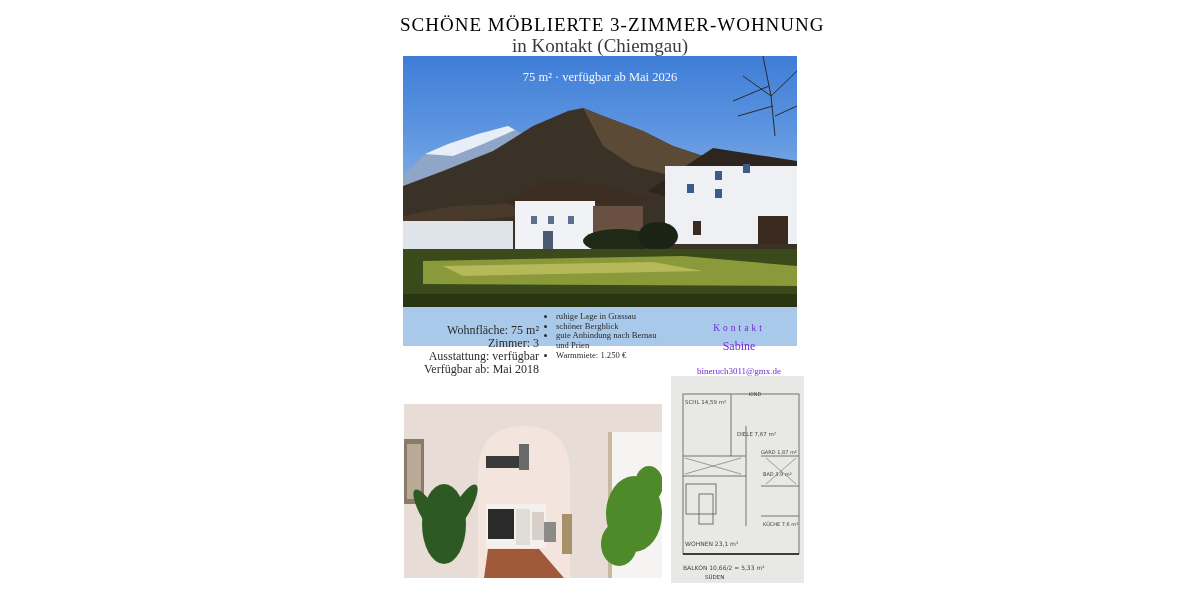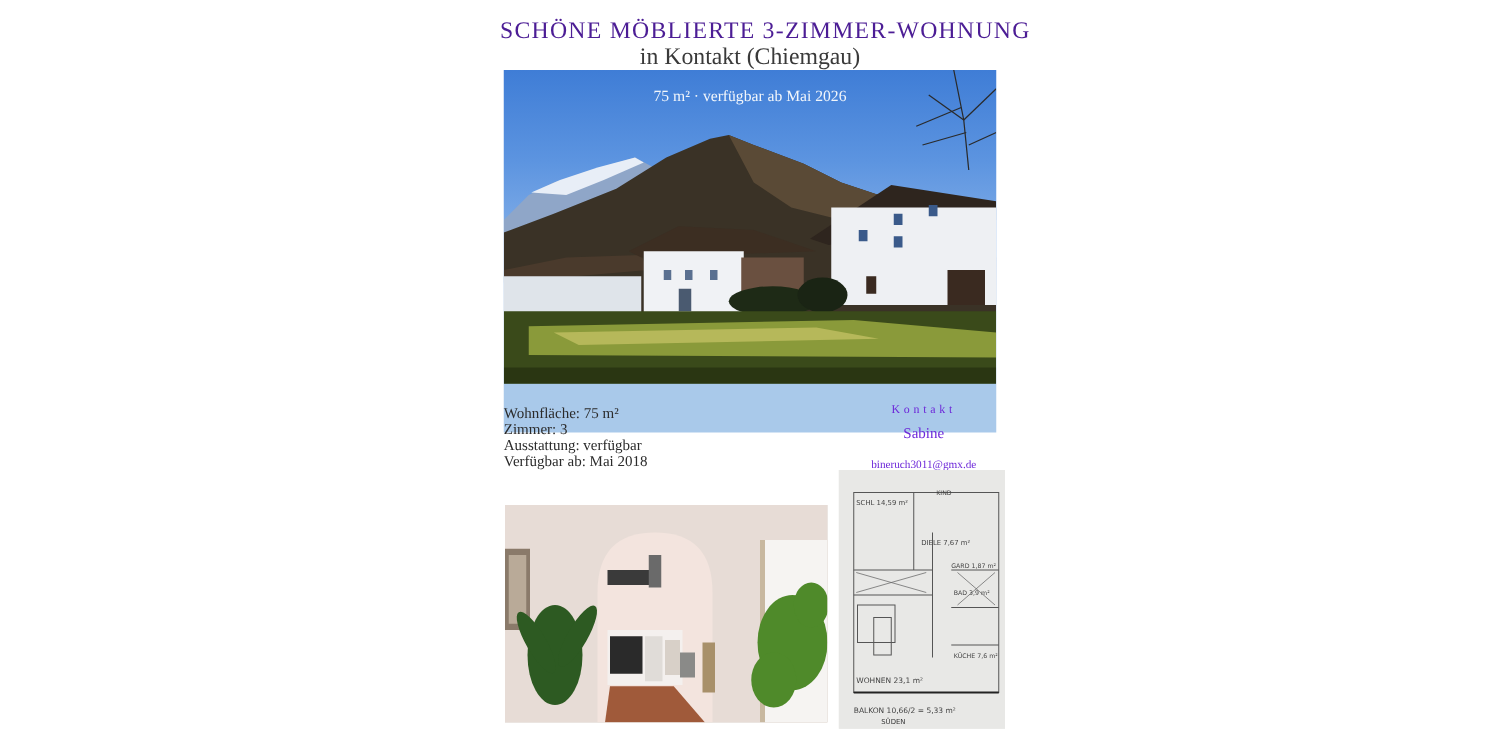--- a/index.html
+++ b/index.html
@@ -1,25 +1,25 @@
 <!DOCTYPE html>
 <html><head>
 <meta charset="utf-8">
 <style>
   html, body { margin:0; padding:0; }
   body { width:1200px; height:600px; background:#ffffff; position:relative; overflow:hidden; font-family:"DejaVu Serif", serif; color:#333; }
-  .title1 { position:absolute; left:400px; top:14px; width:400px; text-align:center; font-family:"Liberation Serif", serif; font-size:19px; letter-spacing:1px; color:#4c1d95; white-space:nowrap; }
+  .title1 { position:absolute; left:400px; top:14px; width:400px; text-align:center; font-family:"Liberation Serif", serif; font-size:19px; letter-spacing:1px; color:#000000; white-space:nowrap; }
   .title2 { position:absolute; left:400px; top:35px; width:400px; text-align:center; font-family:"Liberation Serif", serif; font-size:19px; color:#3a3a3a; }
 
   .hero { position:absolute; left:403px; top:56px; width:394px; height:290px; overflow:hidden;
     background: linear-gradient(180deg, #3f7dd6 0%, #5c94e0 25%, #86b1e8 50%, #9fc3ec 60%, #a9c9ea 65%); }
   .hero svg { position:absolute; left:0; top:0; }
   .hero-caption { position:absolute; left:0; top:14px; width:100%; text-align:center; font-family:"Liberation Serif", serif; font-size:12.5px; color:#f2f6fb; }
 
-  .facts { position:absolute; left:403px; top:324px; width:136px; text-align:left; font-family:"Liberation Serif", serif; font-size:12px; line-height:13px; color:#2b2b2b; }
+  .facts { position:absolute; left:403px; top:324px; width:136px; text-align:right; font-family:"Liberation Serif", serif; font-size:12px; line-height:13px; color:#2b2b2b; }
   .facts div { white-space:nowrap; }
 
   .features { position:absolute; left:544px; top:312px; width:118px; font-family:"Liberation Serif", serif; font-size:8.6px; line-height:9.7px; color:#2b2b2b; }
   .features ul { margin:0; padding:0 0 0 12px; }
   .features li { margin:0; }
   .features p { margin:0; }
 
   .contact { position:absolute; left:668px; top:323px; width:142px; text-align:center; font-family:"Liberation Serif", serif; color:#6d28d9; }
   .contact .k { font-size:9.5px; letter-spacing:3px; }
   .contact .name { font-size:12px; margin-top:6px; }
@@ -84,20 +84,26 @@
 </div>
 
 <div class="facts">
   <div>Wohnfläche: 75 m²</div>
   <div>Zimmer: 3</div>
   <div>Ausstattung: verfügbar</div>
   <div>Verfügbar ab: Mai 2018</div>
 </div>
 
 <div class="features">
+  <ul>
+    <li>ruhige Lage in Grassau</li>
+    <li>schöner Bergblick</li>
+    <li>gute Anbindung nach Bernau und Prien</li>
+    <li>Warmmiete: 1.250 €</li>
+  </ul>
 </div>
 
 <div class="contact">
   <div class="k">Kontakt</div>
   <div class="name">Sabine</div>
   <div class="mail">bineruch3011@gmx.de</div>
 </div>
 
 <div class="kitchen">
   <svg width="258" height="174" viewBox="0 0 258 174">

